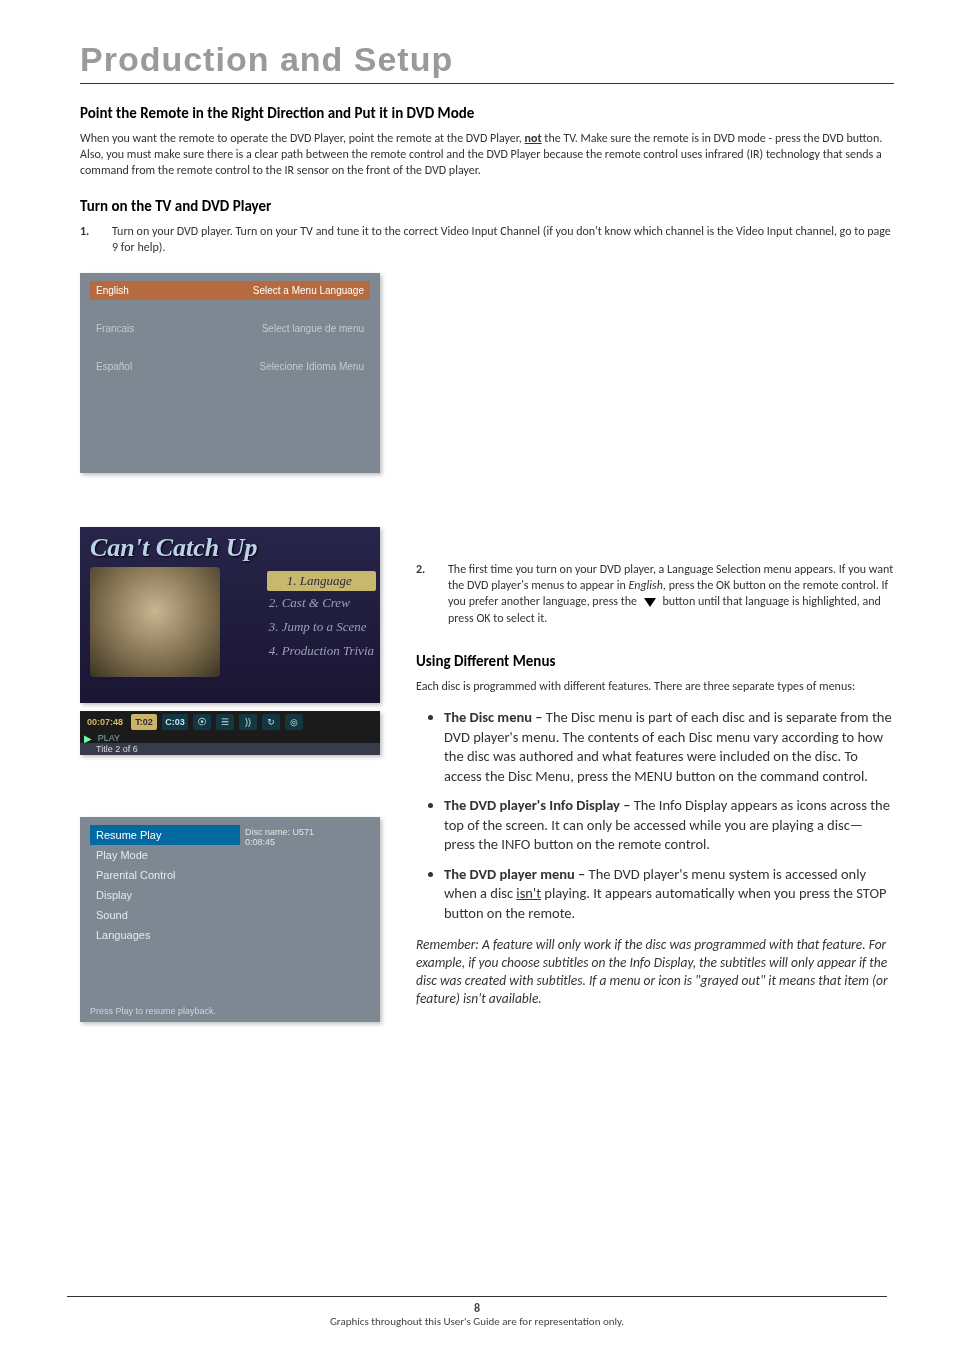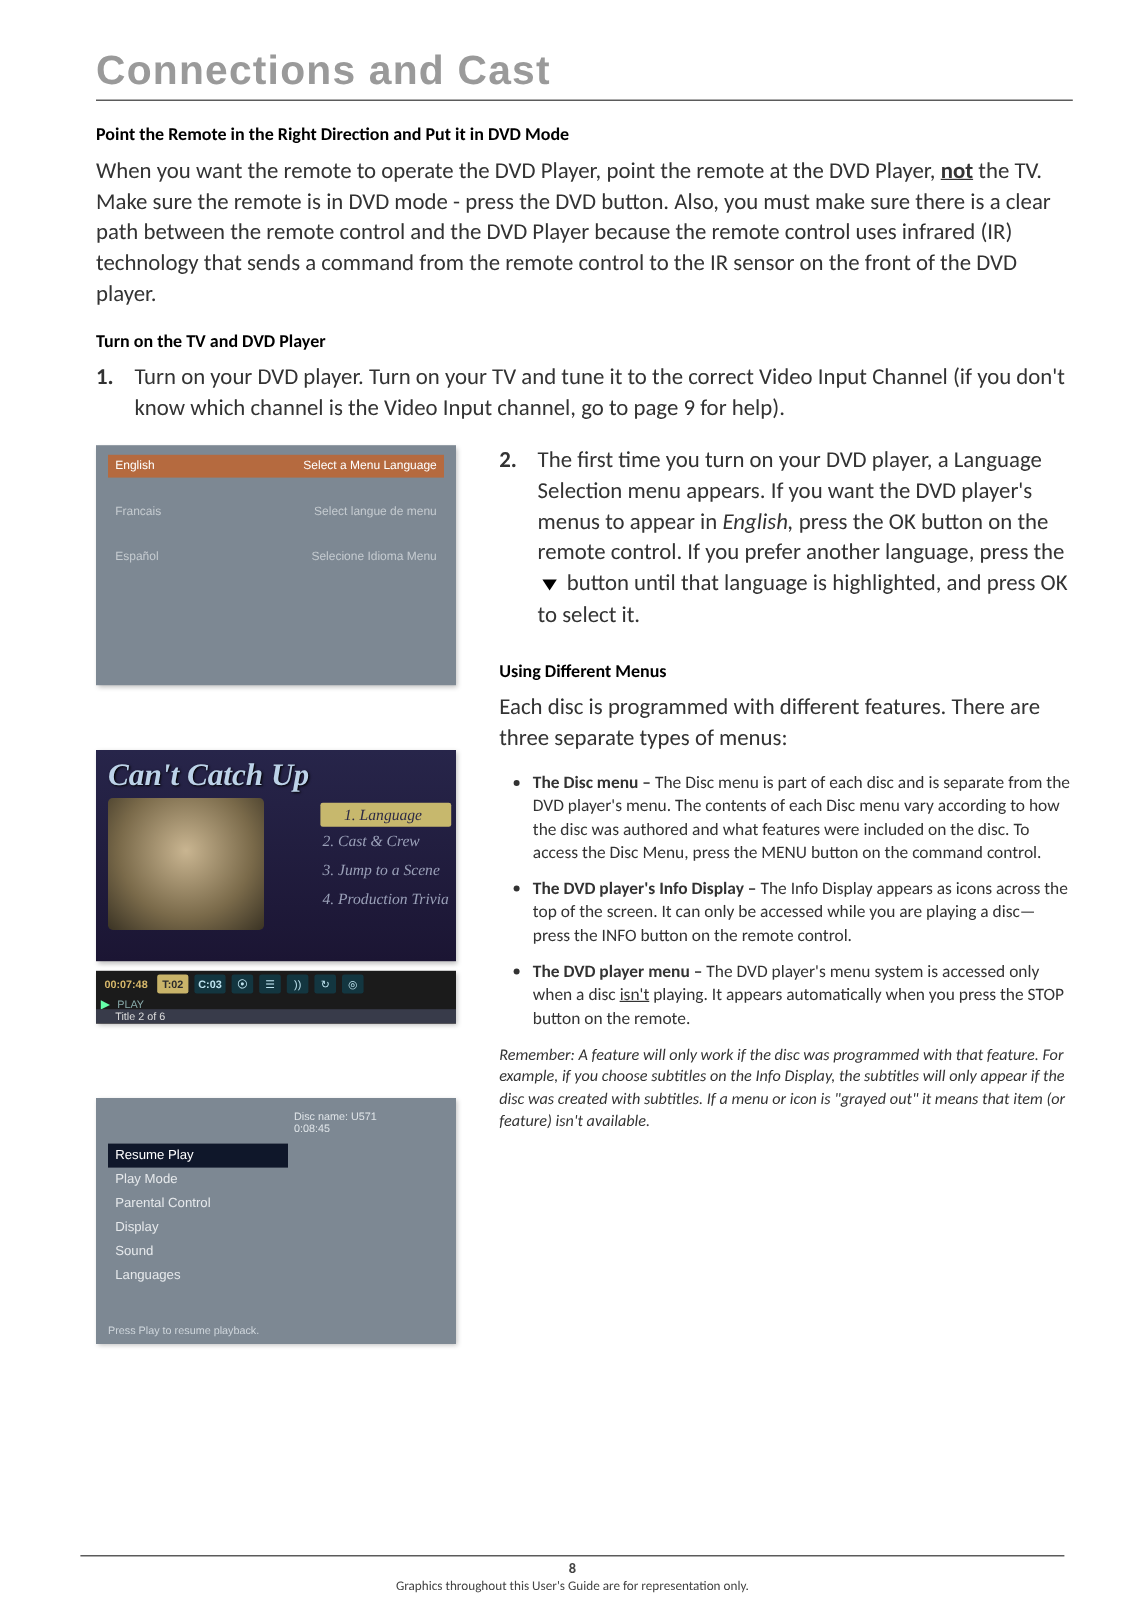--- a/index.html
+++ b/index.html
@@ -30,21 +30,21 @@
     border-top: 1px solid #333;
     margin: 0 0 20px 0;
   }
   h2.section {
     font-size: 15px;
     font-weight: 700;
     color: #000;
     margin: 18px 0 8px 0;
   }
   p.body, li {
-    font-size: 19px;
+    font-size: 12px;
     line-height: 1.35;
     color: #333;
   }
   p.body { margin: 0 0 14px 0; }
   .not { font-weight: 700; text-decoration: underline; }
   ol.steps {
     list-style: none;
     padding: 0;
     margin: 6px 0 18px 0;
   }
@@ -54,20 +54,21 @@
     margin-bottom: 8px;
   }
   ol.steps > li > .num {
     font-weight: 700;
     min-width: 18px;
   }
   .isnt { text-decoration: underline; }
   .cols {
     display: flex;
     gap: 36px;
+    align-items: flex-end;
   }
   .leftcol { width: 300px; flex: 0 0 300px; }
   .rightcol { flex: 1 1 auto; }
   
   .fig-lang {
     width: 300px; height: 200px;
     background: #7d8893;
     box-shadow: 2px 2px 4px rgba(0,0,0,0.25);
     position: relative;
     font-family: Arial, sans-serif;
@@ -153,21 +154,21 @@
     position: relative;
     font-family: Arial, sans-serif;
   }
   .fig-player .menu {
     padding: 8px 10px;
     font-size: 11px;
     color: #e6e9ec;
     width: 50%;
   }
   .fig-player .menu .item { padding: 4px 6px; }
-  .fig-player .menu .item.sel { background:#0f172a; color:#fff;margin-top:30px; }
+  .fig-player .menu .item.sel { background:#0369a1; color:#fff; }
   .fig-player .disc-info {
     position:absolute; top:10px; left:55%;
     font-size: 9px; color:#dfe4e8;
   }
   .fig-player .hint {
     position:absolute; bottom:6px; left:10px;
     font-size: 9px; color:#cfd6dc;
   }
   
   ul.bul { list-style: disc; padding-left: 28px; margin: 6px 0 12px 0; }
@@ -188,21 +189,21 @@
     font-size: 11px; color:#444;
   }
   .footer hr { width: 86%; margin: 0 auto 4px auto; border:none; border-top:1px solid #333; }
   .footer .pg { font-weight:700; font-size:12px; display:block; }
 </style>
 </head>
 <body>
 
 <div class="page">
 
-  <h1 class="chapter">Connections and Cast</h1>
+  <h1 class="chapter">Production and Setup</h1>
   <hr class="rule">
 
   <h2 class="section">Point the Remote in the Right Direction and Put it in DVD Mode</h2>
   <p class="body">
     <span>When you want the remote to operate the DVD Player, point the remote at the DVD Player, </span><span class="not">not</span><span> the TV. Make sure the remote is in DVD mode - press the DVD button. Also, you must make sure there is a clear path between the remote control and the DVD Player because the remote control uses infrared (IR) technology that sends a command from the remote control to the IR sensor on the front of the DVD player.</span>
   </p>
 
   <h2 class="section">Turn on the TV and DVD Player</h2>
   <ol class="steps">
     <li>

